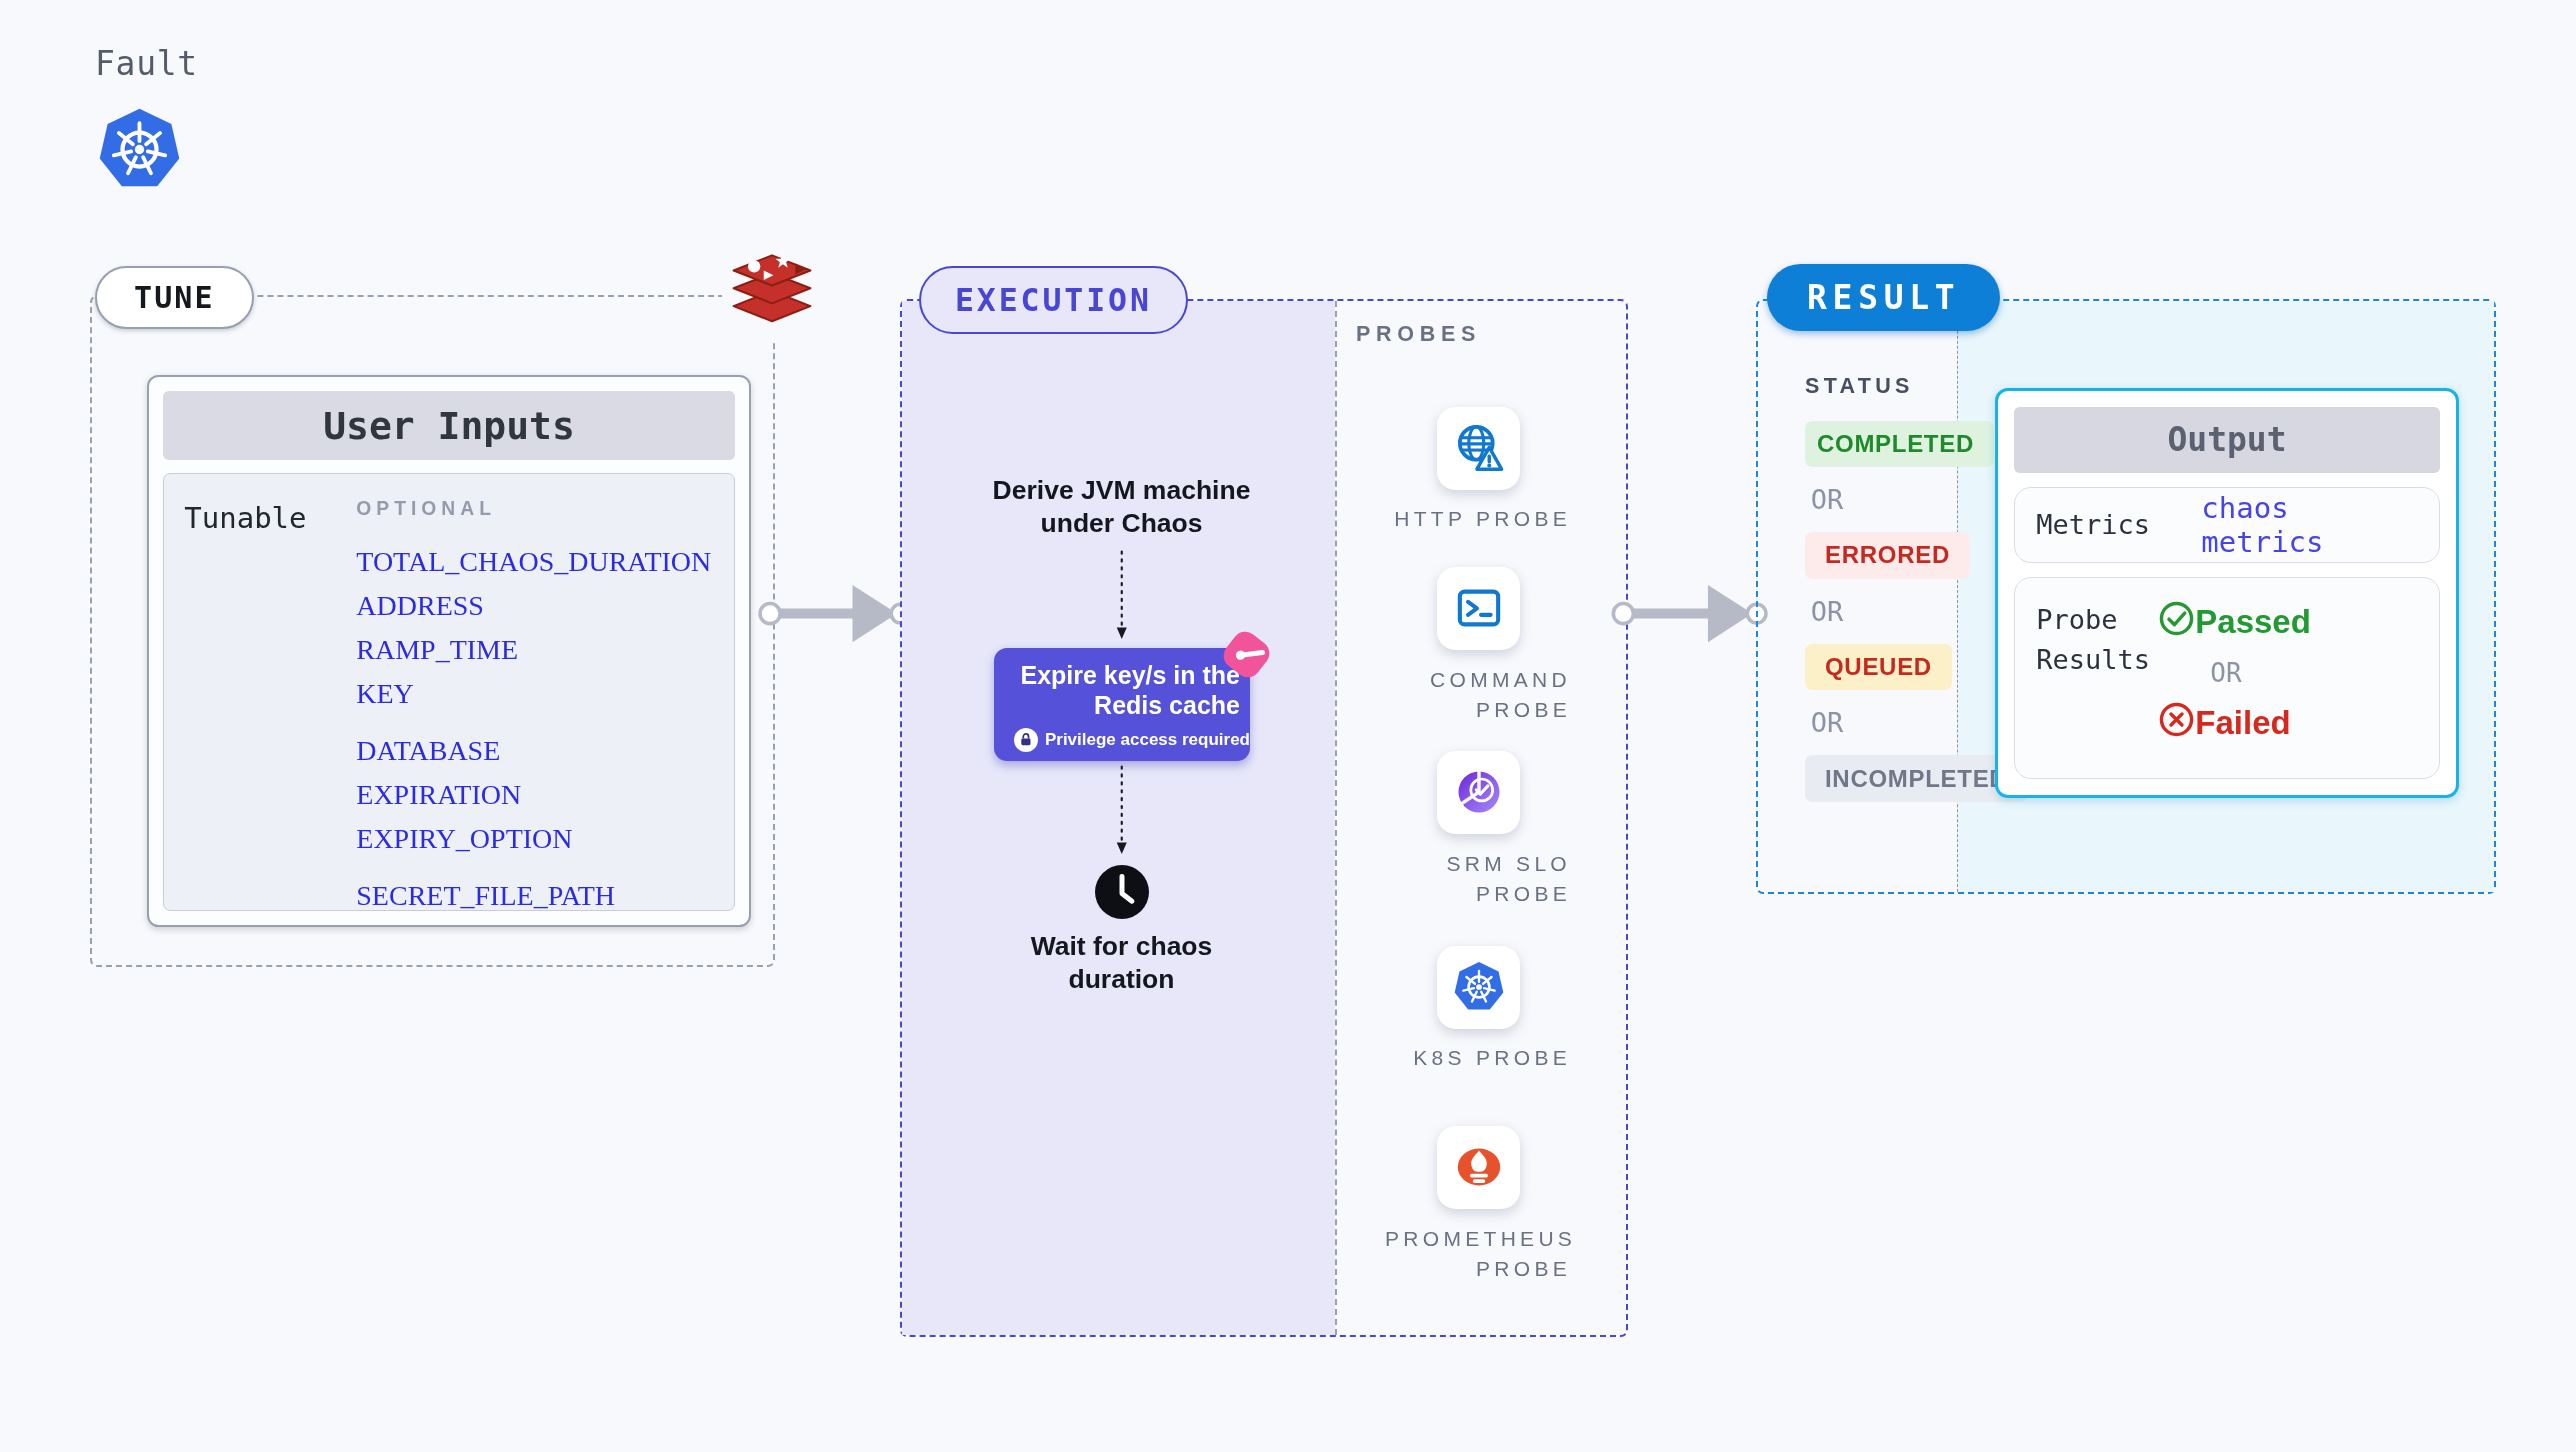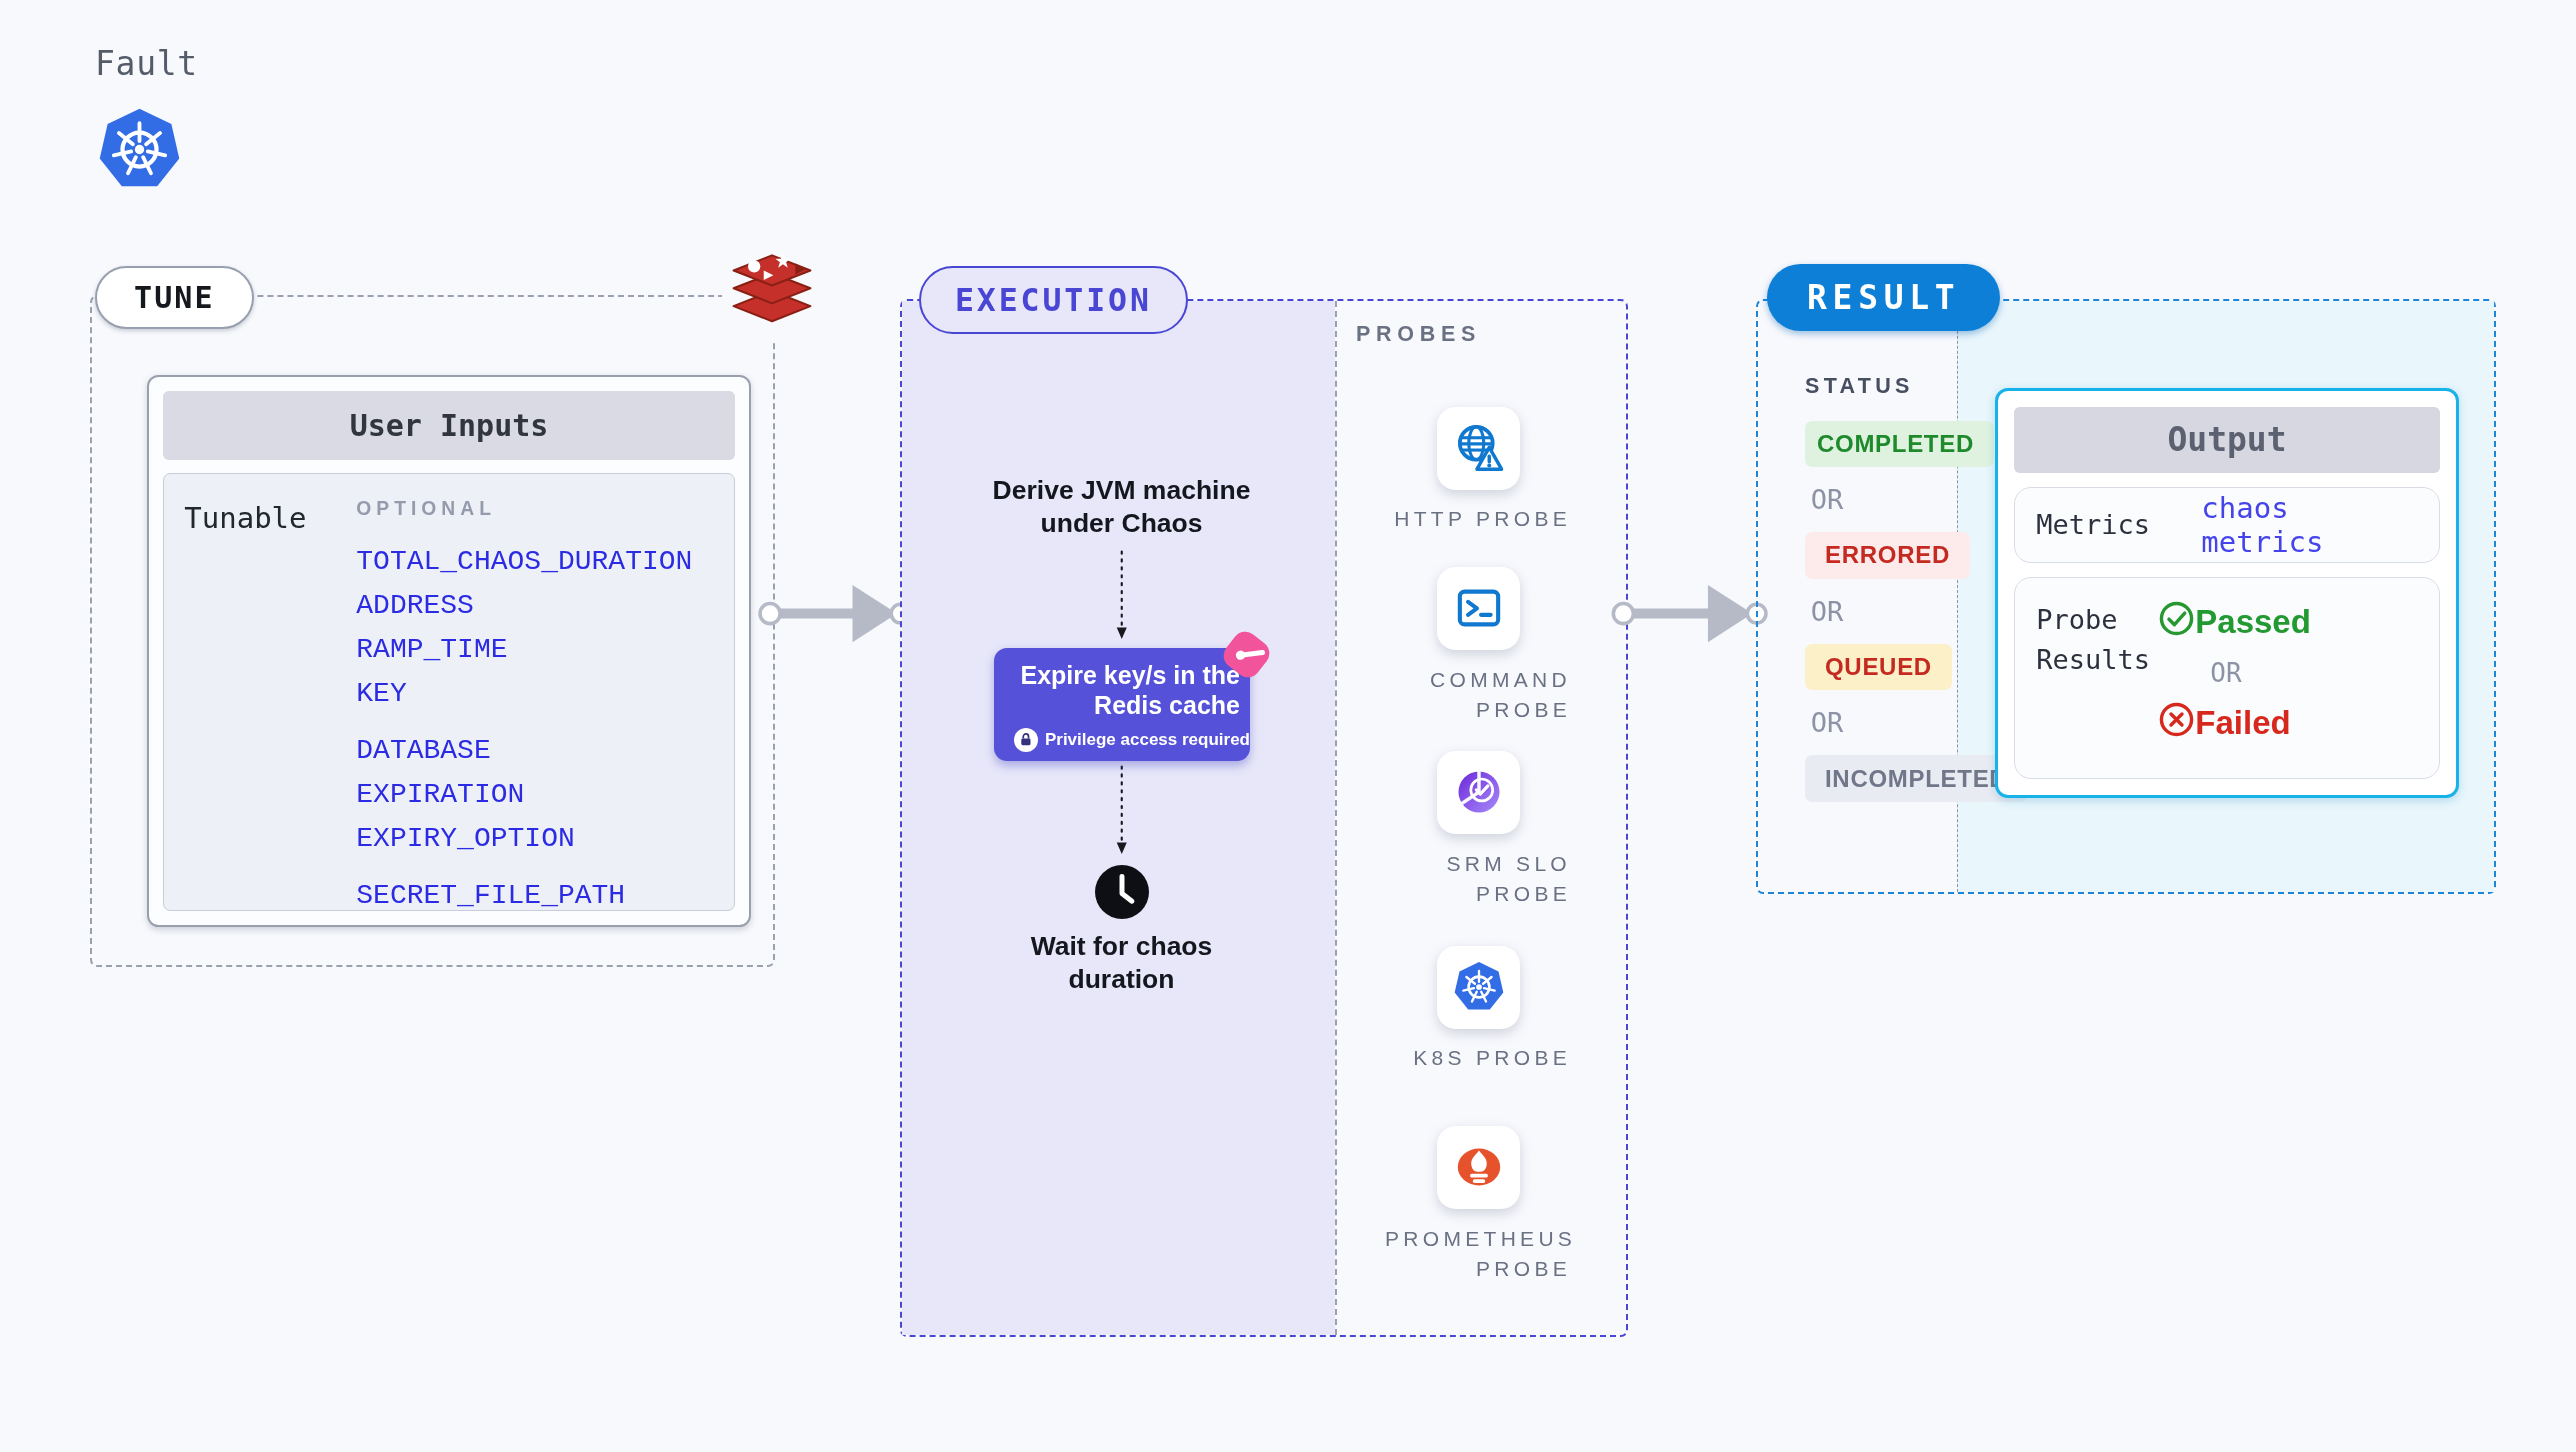--- a/index.html
+++ b/index.html
@@ -35,30 +35,30 @@
   .result-pill{left:1767px;top:264px;height:67px;padding:0 40px;border-radius:36px;background:#0d7fd6;
                color:#ffffff;font-size:33px;letter-spacing:5.7px;box-shadow:0 2.9px 7.2px rgba(13,100,180,.4);}
 
   
   .redis-wrap{position:absolute;left:722px;top:241px;width:100px;height:100px;background:#f8f9fd;
               display:flex;align-items:center;justify-content:center;z-index:2;}
   .ui-card{position:absolute;left:147px;top:375px;width:604px;height:552px;background:#fcfdff;
            border:2.1px solid #99a0ad;border-radius:11.5px;box-shadow:0 2.1px 6.4px rgba(130,138,156,.35);
            box-sizing:border-box;padding:14.3px;display:flex;flex-direction:column;}
   .ui-header{height:69px;background:#d9dae3;border-radius:5.7px;display:flex;align-items:center;
-             justify-content:center;font-family:"DejaVu Sans Mono",monospace;font-size:30px;
+             justify-content:center;font-family:"DejaVu Sans Mono",monospace;font-size:38px;
              font-weight:bold;color:#30353f;flex:0 0 auto;}
   .ui-inner{margin-top:13px;flex:1;background:#eef0f8;border:1.4px solid #c7ccd8;border-radius:7.2px;
             position:relative;}
   .tunable-label{position:absolute;left:20px;top:27px;font-family:"DejaVu Sans Mono",monospace;
                  font-size:29px;color:#22262e;}
   .param-col{position:absolute;left:192px;top:24px;}
   .optional-label{font-size:19.3px;font-weight:bold;letter-spacing:5px;color:#959bab;margin-bottom:20px;}
   .param-group{margin-bottom:13px;}
-  .param-link{font-family:Liberation Mono, monospace;font-size:28px;color:#2b2be4;line-height:44px;
+  .param-link{font-family:Liberation Serif, serif;font-size:28px;color:#2b2be4;line-height:44px;
               cursor:pointer;white-space:nowrap;}
 
   
   .step-text{position:absolute;text-align:center;font-size:26.5px;font-weight:bold;color:#14171d;line-height:1.25;}
   .step-derive{left:989px;top:474px;width:265px;}
   .step-wait{left:1007px;top:930px;width:229px;}
   .conn{position:absolute;width:21.5px;height:97px;}
   .conn1{left:1111px;top:550px;}
   .conn2{left:1111px;top:765px;}
   .action-card{position:absolute;left:994px;top:648px;width:256px;height:113px;background:#5551d8;

